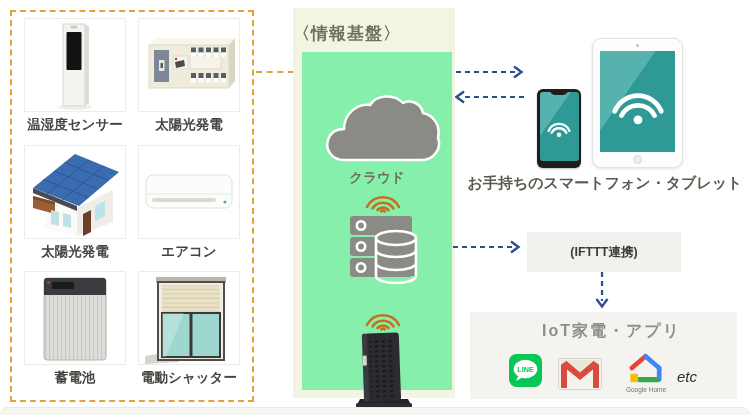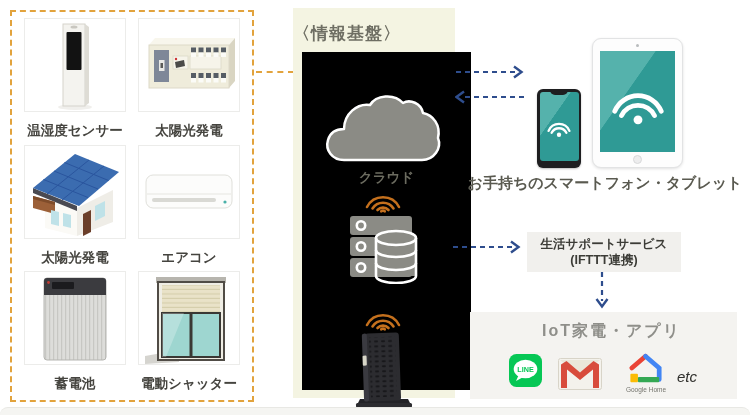--- a/index.html
+++ b/index.html
@@ -5,36 +5,36 @@
   * { margin:0; padding:0; box-sizing:border-box; }
   html,body { background:#fff; }
   body { font-family:"Liberation Sans","DejaVu Sans",sans-serif; }
   #stage { position:relative; width:750px; height:415px; background:#fff; overflow:hidden; }
 
   
   .left-box { position:absolute; left:10px; top:10px; width:244px; height:392px;
     border:2px dashed #e2a33d; background:#fff;
     display:grid; grid-template-columns:1fr 1fr; grid-template-rows:1fr 1fr 1fr;
     padding:4px 6px; }
-  .dev-cell { display:flex; flex-direction:column; align-items:center; justify-content:flex-start; padding-top:2px;gap:6px; }
+  .dev-cell { display:flex; flex-direction:column; align-items:center; justify-content:flex-start; padding-top:2px; }
   .dev-tile { width:102px; height:94px; background:#fff; border:1px solid #ececea;
     display:flex; align-items:center; justify-content:center; }
   .dev-tile svg { display:block; }
   .dev-label { margin-top:4px; font-size:13.5px; font-weight:bold; color:#45443f; white-space:nowrap; }
 
   
   .connector { position:absolute; left:256px; top:71px; width:38px; height:0;
     border-top:2px dashed #e2a33d; }
 
   
   .center-panel { position:absolute; left:293px; top:8px; width:162px; height:390px;
     background:#f4f4e2; }
   .center-title { position:absolute; left:0; top:14px; width:100%; text-align:left;
     font-size:17px; font-weight:bold; color:#6e6e63; letter-spacing:1px; }
-  .center-inner { position:absolute; left:9px; top:44px; width:169px; height:338px; background:#000000; }
+  .center-inner { position:absolute; left:9px; top:44px; width:150px; height:338px; background:#86efac; }
   .node-label { position:absolute; width:100%; text-align:center; font-size:13.5px;
     font-weight:bold; color:#6c6c60; white-space:nowrap; }
   .icon-cloud    { position:absolute; left:20px;  top:40px;  width:122px; height:74px; }
   .lbl-cloud     { top:117px; }
   .icon-wifi1    { position:absolute; left:61px;  top:137px; width:40px;  height:24px; }
   .icon-server   { position:absolute; left:44px;  top:160px; width:74px;  height:72px; }
   .lbl-internet  { top:232px; }
   .icon-wifi2    { position:absolute; left:61px;  top:255px; width:40px;  height:24px; }
   .icon-gateway  { position:absolute; left:44px;  top:277px; width:74px;  height:82px; }
   .lbl-gateway   { top:361px; }
@@ -335,21 +335,20 @@
         </g>
         <circle cx="30" cy="43" r="5" fill="#ffffff"></circle>
       </svg>
     </div>
     <div class="phone-notch"></div>
   </div>
 
   <div class="devices-label">お手持ちのスマートフォン・タブレット</div>
 
   <div class="service-box">
-    <div>生活サポートサービス</div>
     <div>(IFTTT連携)</div>
   </div>
 
   <div class="iot-box">
     <div class="iot-title">IoT家電・アプリ</div>
 
     <svg class="app-line" viewBox="0 0 33 33">
       <rect width="33" height="33" rx="7.5" fill="#06C755"></rect>
       <ellipse cx="16.5" cy="15" rx="11.8" ry="9.2" fill="#ffffff"></ellipse>
       <path d="M9.5,21.5 L7,27 L13.5,23.5 Z" fill="#ffffff"></path>

